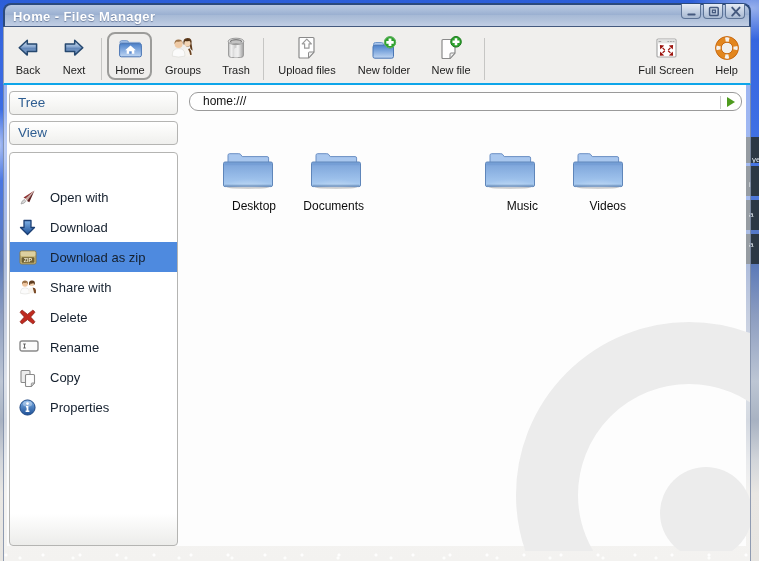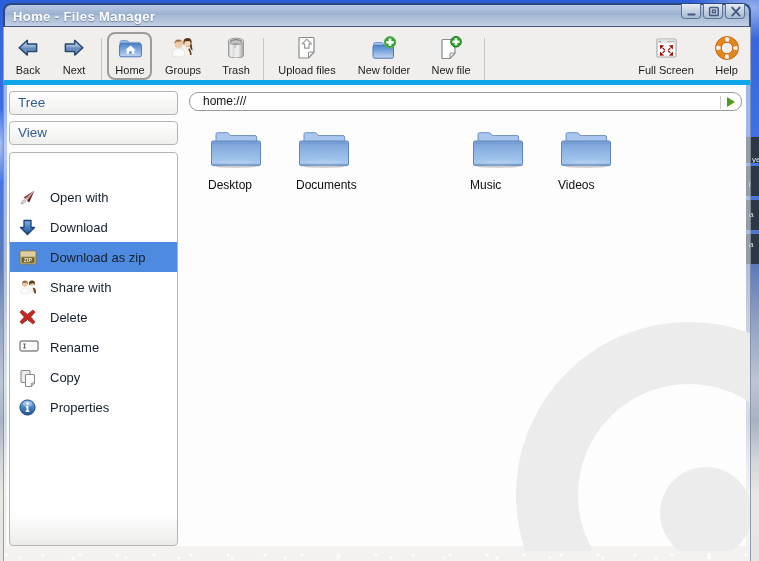--- a/index.html
+++ b/index.html
@@ -18,21 +18,21 @@
 .win{position:absolute;left:3px;top:3px;width:748px;height:549px}
 .tbar{position:absolute;left:0;top:0;width:748px;height:24px;
  border:2px solid #2c4a7c;border-bottom:1px solid #44597e;border-radius:8px 8px 0 0;
  background:linear-gradient(180deg,#bac9e2 0%,#a9bcd9 25%,#9bb0d1 46%,#a7bad6 50%,#b3c3dc 75%,#c2cfe5 100%);}
 .title2{position:absolute;left:8px;top:4px;font-size:13px;font-weight:bold;color:#fff;letter-spacing:.4px;text-shadow:0 1px 1px rgba(40,60,100,.5)}
 .wb{position:absolute;top:-1px;width:20px;height:15px;border:1px solid #5c7396;border-top:none;border-radius:0 0 4px 4px;
  background:linear-gradient(180deg,#e6ecf5 0%,#c2cfe2 55%,#a9bad2 100%);}
 .wb svg{position:absolute;left:2px;top:1px}
 
 .tools{position:absolute;left:0;top:24px;width:748px;height:58px;background:#f0efed;
- border-left:1px solid #9aa4b2;border-right:1px solid #9aa4b2;border-bottom:5px solid #0ea5e9;}
+ border-left:1px solid #9aa4b2;border-right:1px solid #9aa4b2;border-bottom:2px solid #0ea5e9;}
 .tb{position:absolute;text-align:center;color:#1c1c1c;font-size:11px;height:48px}
 .tb .ic{display:flex;align-items:center;justify-content:center;height:28px}
 .tb .lb{display:block;margin-top:2px;white-space:nowrap}
 .sep{position:absolute;top:11px;width:1px;height:42px;background:#c6c6c4}
 .homebtn{position:absolute;left:103px;top:5px;width:45px;height:48px;border:2px solid #9c9c9a;border-radius:8px;background:#efeeec}
 
 .wbody{position:absolute;left:0;top:82px;width:748px;height:501px;background:rgba(255,255,255,.5);
  border-left:1px solid rgba(110,125,155,.75);border-right:1px solid rgba(110,125,155,.75);border-bottom:7px solid #404040;
  border-radius:0 0 8px 8px;overflow:hidden;padding-left:8px;}
 .mark{position:absolute;left:3px;top:0}
@@ -49,21 +49,21 @@
 .row{position:relative;height:30px;color:#15202e;font-size:13px}
 .row .ric{position:absolute;left:9px;top:7px}
 .row .rlb{position:absolute;left:40px;top:8px}
 .row.sel{background:#4e8adf;}
 
 .addr{position:absolute;left:185px;top:7px;width:553px;height:19px;border:1px solid #9a9a9a;border-radius:9px;
  background:#fff;font-size:12px;line-height:17px;color:#111;padding-left:13px}
 .addr .sepv{position:absolute;right:20px;top:3px;width:1px;height:13px;background:#ccc}
 .addr .go{position:absolute;right:6px;top:4px;width:0;height:0;border-left:8px solid #4e9b1e;border-top:5.5px solid transparent;border-bottom:5.5px solid transparent}
 
-.cell{position:absolute;top:37px;width:68px;text-align:left}
+.cell{position:absolute;top:58px;width:68px;text-align:right}
 .cell .fl{display:block;margin:3px auto 0;position:relative;z-index:1;height:44px}
 .cell .nm{display:block;margin-top:9px;font-size:12px;color:#0c0c0c;position:relative;z-index:1}
 .cell.isel .bg{position:absolute;left:0;top:0;width:68px;height:55px;border-radius:9px;
  background:linear-gradient(180deg,#9a9a9a 0%,#c9c9c9 40%,#f2f2f2 85%,#fdfdfd 100%)}
 .grip{position:absolute;right:3px;bottom:3px;width:9px;height:9px}
 .grip i{position:absolute;width:2px;height:2px;background:#9a9a9a}
 </style>
 </head>
 <body>
 <svg width="0" height="0" style="position:absolute">

